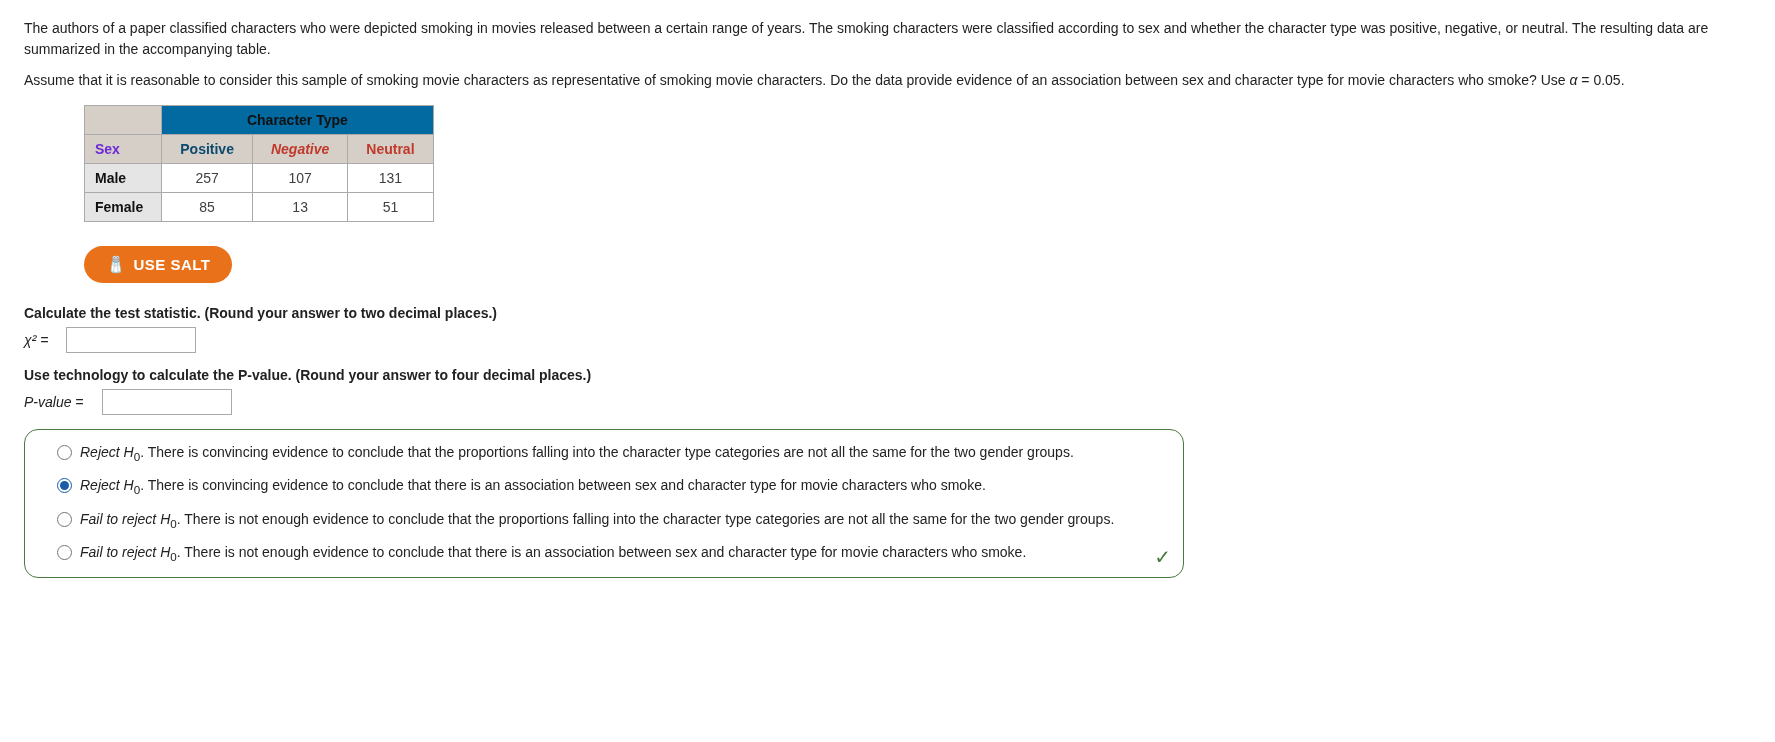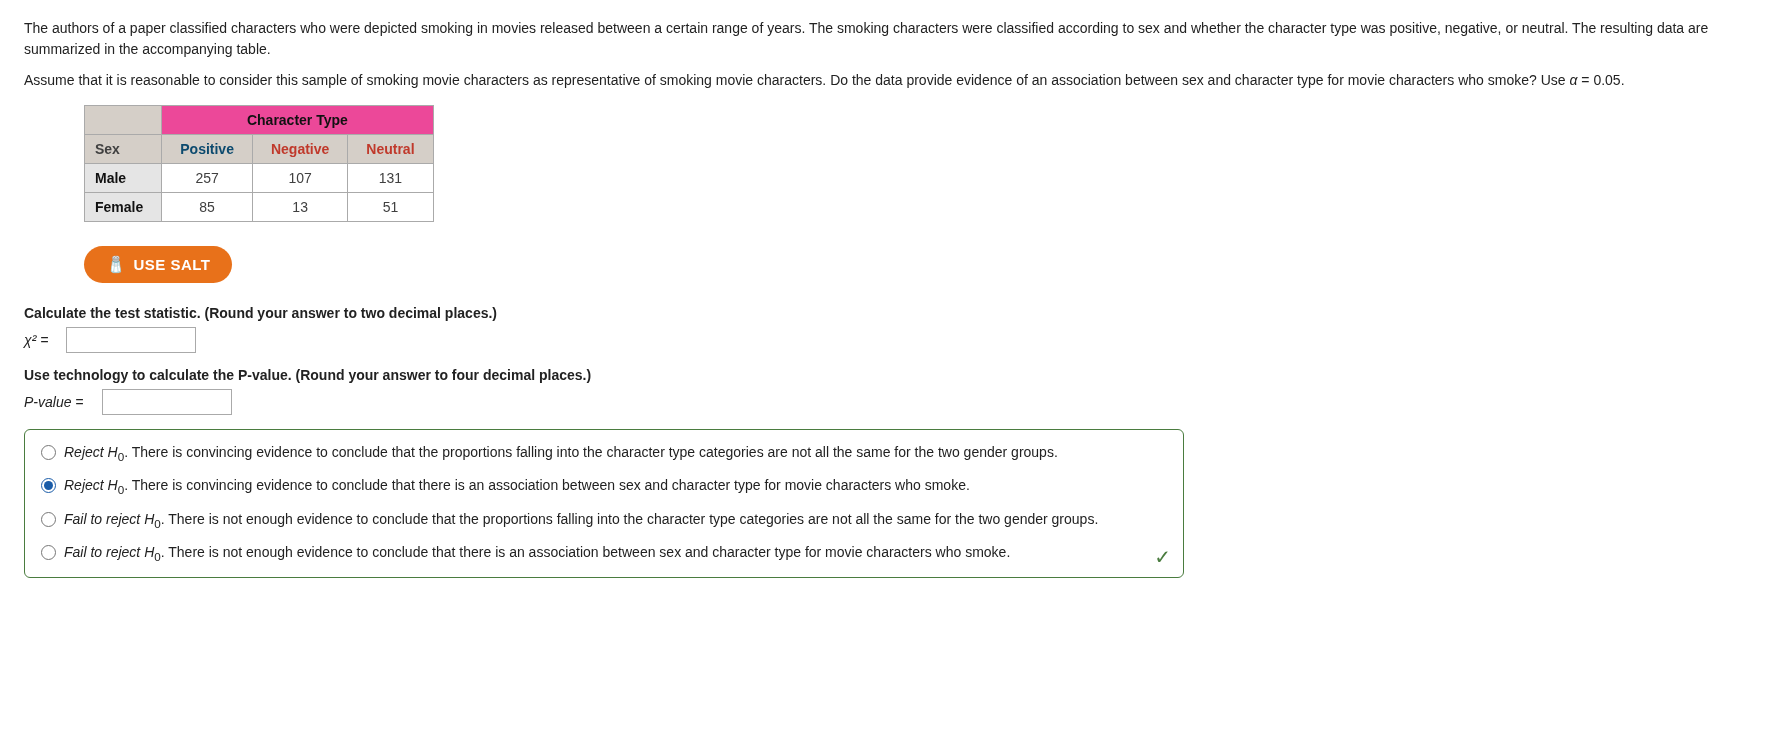--- a/index.html
+++ b/index.html
@@ -47,43 +47,44 @@
       background: #b0a898;
       color: #222;
       font-weight: bold;
       font-size: 14px;
     }
     .header-row-top .empty-cell {
       background: #d5cfc8;
       border: 1px solid #aaa;
     }
     .header-row-top .char-type-cell {
-      background: #ec4899;
+      background: #0369a1;
       font-weight: bold;
       color: #111;
     }
     .subheader-row th {
       background: #d5cfc8;
       font-weight: bold;
-      color: #404040;
+      color: #6d28d9;
       font-size: 14px;
     }
     .subheader-row .sex-cell {
       background: #d5cfc8;
       font-weight: bold;
       text-align: left;
       padding-left: 10px;
     }
     .subheader-row .positive-cell {
       color: #0c4a6e;
       font-weight: bold;
     }
     .subheader-row .negative-cell {
       color: #c0392b;
       font-weight: bold;
+      font-style: italic;
     }
     .subheader-row .neutral-cell {
       color: #c0392b;
       font-weight: bold;
     }
     .data-row td {
       background: #fff;
       font-size: 14px;
     }
     .data-row .row-label {
@@ -149,22 +150,22 @@
       margin-bottom: 10px;
     }
     .conclude-section p {
       font-size: 14px;
       margin-bottom: 8px;
     }
 
     
     .options-box {
       border: 1.5px solid #4a7c3f;
-      border-radius: 6px;
-      padding: 12px 16px;
+      border-radius: 14px;
+      padding: 12px 32px;
       max-width: 1160px;
       position: relative;
     }
     .radio-option {
       display: flex;
       align-items: flex-start;
       gap: 8px;
       margin-bottom: 10px;
       font-size: 14px;
       line-height: 1.5;

